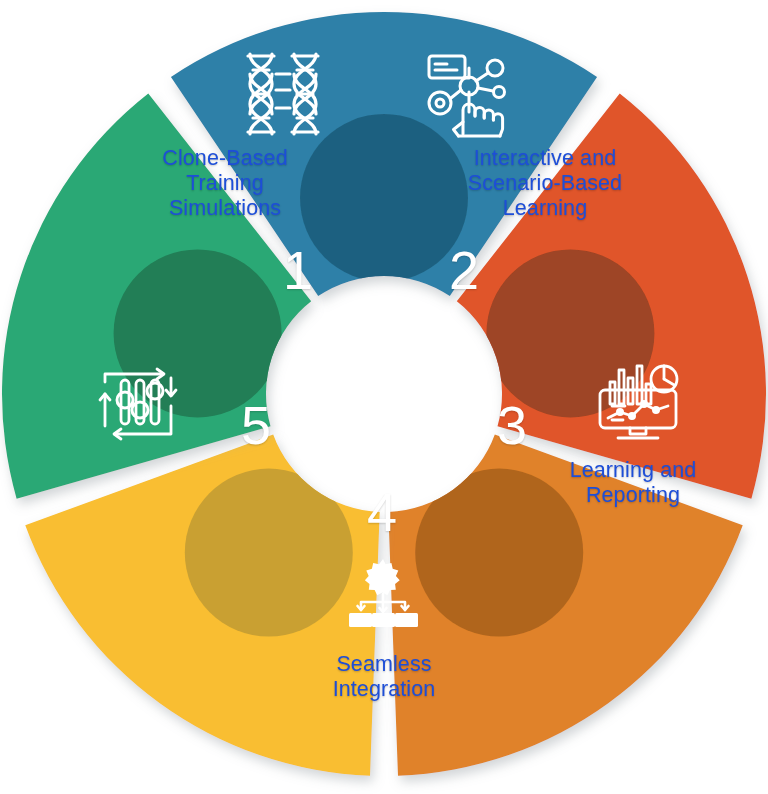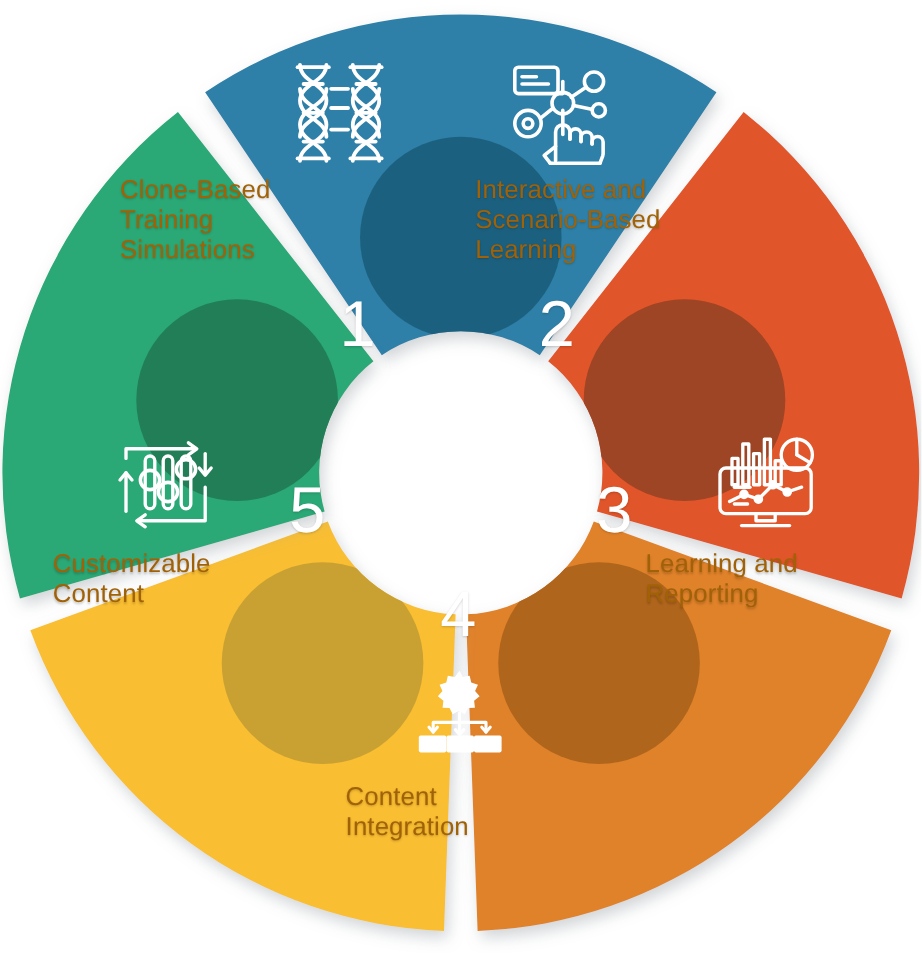--- a/index.html
+++ b/index.html
@@ -5,21 +5,22 @@
   html,body{margin:0;padding:0;background:#ffffff;}
   body{
     width:768px;height:794px;overflow:hidden;
     font-family:"Liberation Sans",sans-serif;
     -webkit-font-smoothing:antialiased;
   }
   #stage{position:relative;width:768px;height:794px;background:#fff;}
   #wheel{position:absolute;left:0;top:0;width:768px;height:794px;}
   .seg-label{
     position:absolute;
-    color:#a16207;
+    color:#1d4ed8;
+    text-align:center;
     line-height:1.16;
     font-size:21.5px;
     letter-spacing:.1px;
     text-shadow:0 1px 2px rgba(0,0,0,.22);
     pointer-events:none;
     white-space:pre-line;
   }
   .seg-num{
     position:absolute;
     color:#ffffff;
@@ -28,21 +29,21 @@
     font-weight:400;
     text-align:center;
     text-shadow:0 1px 2px rgba(0,0,0,.18);
     pointer-events:none;
   }
   .seg-icon{position:absolute;pointer-events:none;}
   .seg-icon svg{display:block;}
 
   
   #label-1{left:100px;top:146px;width:250px;}
-  #label-2{left:396px;top:146px;width:250px;}
+  #label-2{left:420px;top:146px;width:250px;}
   #label-3{left:538px;top:458px;width:190px;}
   #label-4{left:288px;top:652px;width:192px;}
   #label-5{left:44px;top:458px;width:192px;}
 
   
   #num-1{left:258px;top:243px;width:80px;}
   #num-2{left:424px;top:243px;width:80px;}
   #num-3{left:472px;top:398px;width:80px;}
   #num-4{left:342px;top:485px;width:80px;}
   #num-5{left:216px;top:398px;width:80px;}
@@ -250,41 +251,39 @@
       <circle cx="28" cy="50" r="2.6" fill="#ffffff"></circle>
       <circle cx="40" cy="54" r="2.6" fill="#ffffff"></circle>
       <circle cx="52" cy="42" r="2.6" fill="#ffffff"></circle>
       <circle cx="64" cy="48" r="2.6" fill="#ffffff"></circle>
       <path d="M38 66v6h16v-6"></path>
       <line x1="26" y1="76" x2="66" y2="76"></line>
     </svg>
   </div>
 
   <div class="seg-num" id="num-4">4</div>
-  <div class="seg-label" id="label-4">Content
+  <div class="seg-label" id="label-4">Seamless
 Integration</div>
   <div class="seg-icon" id="icon-4">
     <svg width="78" height="74" viewBox="0 0 78 74" fill="#ffffff" stroke="#ffffff" stroke-width="2.6" stroke-linecap="round" stroke-linejoin="round">
       <path fill="#ffffff" stroke="none" d="M39 3l2.6 5.2 5.8-1.1 1.3 5.7 5.6 1.8-2.4 5.3 3.8 4.4-4.6 3.6.7 5.8-5.8.4-2.6 5.2-5.1-2.8-5.1 2.8-2.6-5.2-5.8-.4.7-5.8-4.6-3.6 3.8-4.4-2.4-5.3 5.6-1.8 1.3-5.7 5.8 1.1z"></path>
       <circle cx="39" cy="22" r="6.5" fill="none" stroke="#ffffff" stroke-width="3.4"></circle>
       <path fill="none" d="M39 38v8"></path>
       <path fill="none" d="M17 54V46h44v8"></path>
       <path fill="none" d="M39 46v8"></path>
       <path fill="none" d="M17 54l-3.5-4M17 54l3.5-4"></path>
       <path fill="none" d="M39 56l-3.5-4M39 56l3.5-4"></path>
       <path fill="none" d="M61 54l-3.5-4M61 54l3.5-4"></path>
       <rect x="5" y="57" width="23" height="14" rx="1.5" fill="#ffffff" stroke="none"></rect>
       <rect x="28" y="57" width="23" height="14" rx="1.5" fill="#ffffff" stroke="none"></rect>
       <rect x="51" y="57" width="23" height="14" rx="1.5" fill="#ffffff" stroke="none"></rect>
     </svg>
   </div>
 
   <div class="seg-num" id="num-5">5</div>
-  <div class="seg-label" id="label-5">Customizable
-Content</div>
   <div class="seg-icon" id="icon-5">
     <svg width="86" height="76" viewBox="0 0 86 76" fill="none" stroke="#ffffff" stroke-width="2.8" stroke-linecap="round" stroke-linejoin="round">
 
       <path d="M10 16V8h58"></path>
       <path d="M62 3l7 5-7 5"></path>
       <path d="M76 12v16"></path>
       <path d="M71 24l5 6 5-6"></path>
       <path d="M76 40v28H20"></path>
       <path d="M26 63l-7 5 7 5"></path>
       <path d="M10 28v32"></path>

